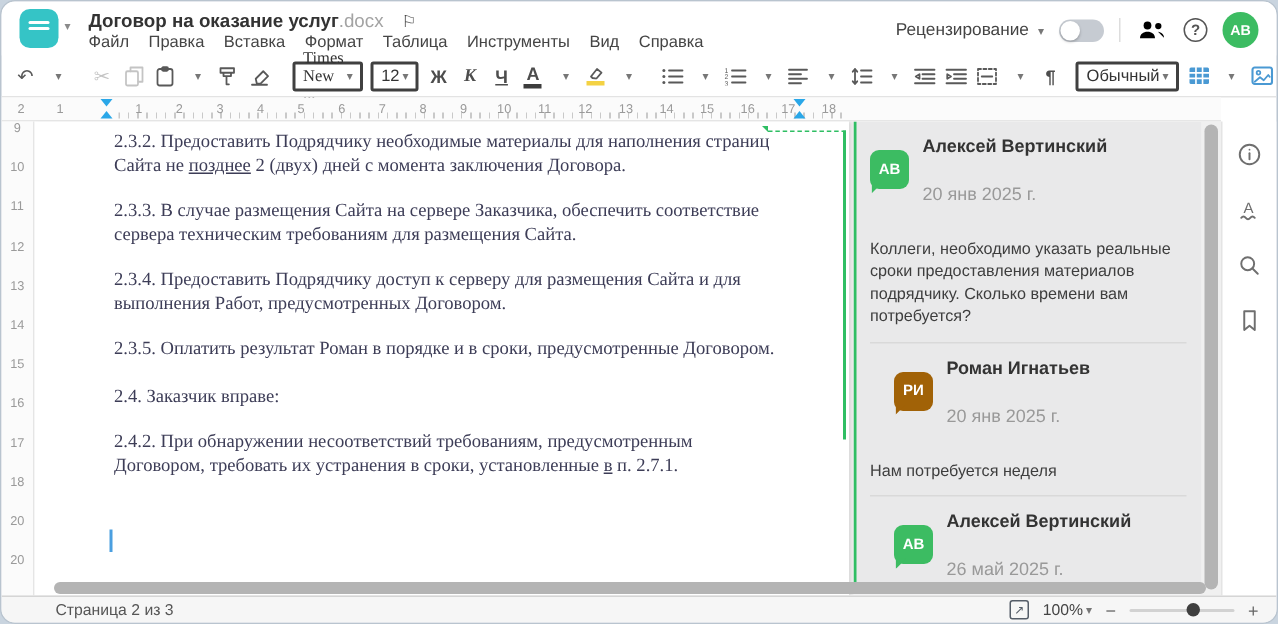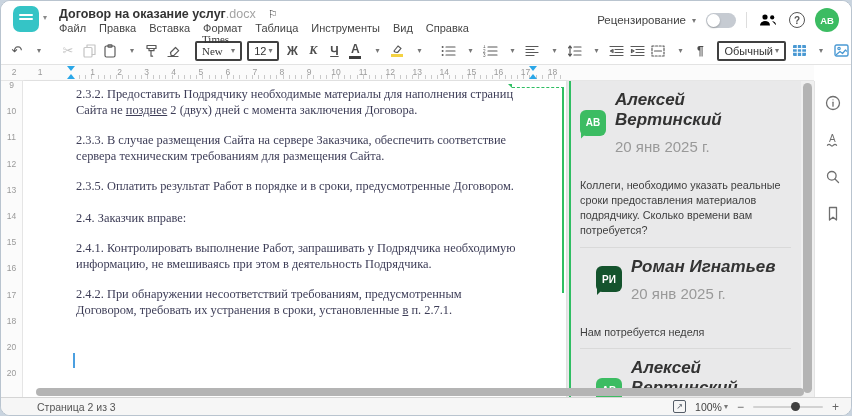--- a/index.html
+++ b/index.html
@@ -78,22 +78,22 @@
 
   
   .comments-panel{position:absolute;left:568px;top:80px;width:232px;bottom:18px;background:#f2f2f3;overflow:hidden;}
   .thread{background:#e9e9ea;border-left:2px solid #2fbe63;padding:9px 10px 10px 9px;}
   .comment{position:relative;}
   .comment + .comment{border-top:1px solid #d9d9d9;margin-top:9px;padding-top:9px;}
   .c-head{display:flex;align-items:center;gap:9px;}
   .comment[data-reply="yes"] .c-head{margin-left:16px;}
   .avatar{width:26px;height:26px;border-radius:6px;color:#fff;font-size:10px;font-weight:bold;display:flex;align-items:center;justify-content:center;position:relative;flex:0 0 26px;}
   .avatar::after{content:"";position:absolute;left:1px;bottom:-3px;width:7px;height:7px;background:inherit;clip-path:polygon(0 0,100% 0,0 100%);}
-  .c-name{font-size:17px;font-weight:bold;color:#333;font-style:italic;}
-  .c-date{font-size:15px;color:#999;margin-top:8px;}
+  .c-name{font-size:12px;font-weight:bold;color:#333;}
+  .c-date{font-size:12px;color:#999;margin-top:18px;}
   .c-body{margin-top:23px;font-size:10.8px;line-height:1.38;color:#3e3e3e;}
   .pill{display:inline-block;background:#7e858f;color:#fff;border-radius:9px;padding:1px 8px 2px;font-size:10.3px;margin-right:4px;}
   .pill:empty{display:none;}
 
   
   .vscroll{position:absolute;left:800px;top:80px;width:13px;bottom:18px;background:#f0f0f0;}
   .vscroll .thumb{position:absolute;left:2px;right:2px;top:2px;bottom:4px;background:#b4b4b4;border-radius:5px;}
   .hscroll{position:absolute;left:35px;right:47px;top:387px;height:8px;}
   .hscroll .thumb{position:absolute;inset:0;background:#b4b4b4;border-radius:4px;}
 
@@ -339,26 +339,26 @@
         </div>
   </div>
 
   <div class="page">
     <div class="doc-text">
 
         <p class="para" data-gap="false"><span>2.3.2. Предоставить Подрядчику необходимые материалы для наполнения страниц Сайта не </span><span class="u">позднее</span><span> 2 (двух) дней с момента заключения Договора.</span></p>
 
         <p class="para" data-gap="false"><span>2.3.3. В случае размещения Сайта на сервере Заказчика, обеспечить соответствие сервера техническим требованиям для размещения Сайта.</span><span class="u"></span><span></span></p>
 
-
-        <p class="para" data-gap="false"><span>2.3.5. Оплатить результат Работ в порядке и в сроки, предусмотренные Договором.</span><span class="u"></span><span></span></p>
+        <p class="para" data-gap="false"><span>2.3.4. Предоставить Подрядчику доступ к серверу для размещения Сайта и для выполнения Работ, предусмотренных Договором.</span><span class="u"></span><span></span></p>
+
+        <p class="para" data-gap="false"><span>2.3.5. Оплатить результат Роман в порядке и в сроки, предусмотренные Договором.</span><span class="u"></span><span></span></p>
 
         <p class="para" data-gap="true"><span>2.4. Заказчик вправе:</span><span class="u"></span><span></span></p>
 
-        <p class="para" data-gap="false"><span>2.4.1. Контролировать выполнение Работ, запрашивать у Подрядчика необходимую информацию, не вмешиваясь при этом в деятельность Подрядчика.</span><span class="u"></span><span></span></p>
 
         <p class="para" data-gap="false"><span>2.4.2. При обнаружении несоответствий требованиям, предусмотренным Договором, требовать их устранения в сроки, установленные </span><span class="u">в</span><span> п. 2.7.1.</span></p>
       </div>
     <span class="anchor-arrow"></span>
     <span class="anchor-h"></span>
     <span class="anchor-v"></span>
     <span class="cursor"></span>
   </div>
 
   <div class="comments-panel">
@@ -372,21 +372,21 @@
             <div class="c-meta">
               <div class="c-name">Алексей Вертинский</div>
               <div class="c-date">20 янв 2025 г.</div>
             </div>
           </div>
           <div class="c-body"><span>Коллеги, необходимо указать реальные сроки предоставления материалов подрядчику. Сколько времени вам потребуется?</span></div>
         </div>
 
         <div class="comment" data-reply="yes">
           <div class="c-head">
-            <div class="avatar" style="background: #14532d;">
+            <div class="avatar" style="background: #a16207;">
                 <span>РИ</span>
               </div>
             <div class="c-meta">
               <div class="c-name">Роман Игнатьев</div>
               <div class="c-date">20 янв 2025 г.</div>
             </div>
           </div>
           <div class="c-body"><span>Нам потребуется неделя</span></div>
         </div>
 

